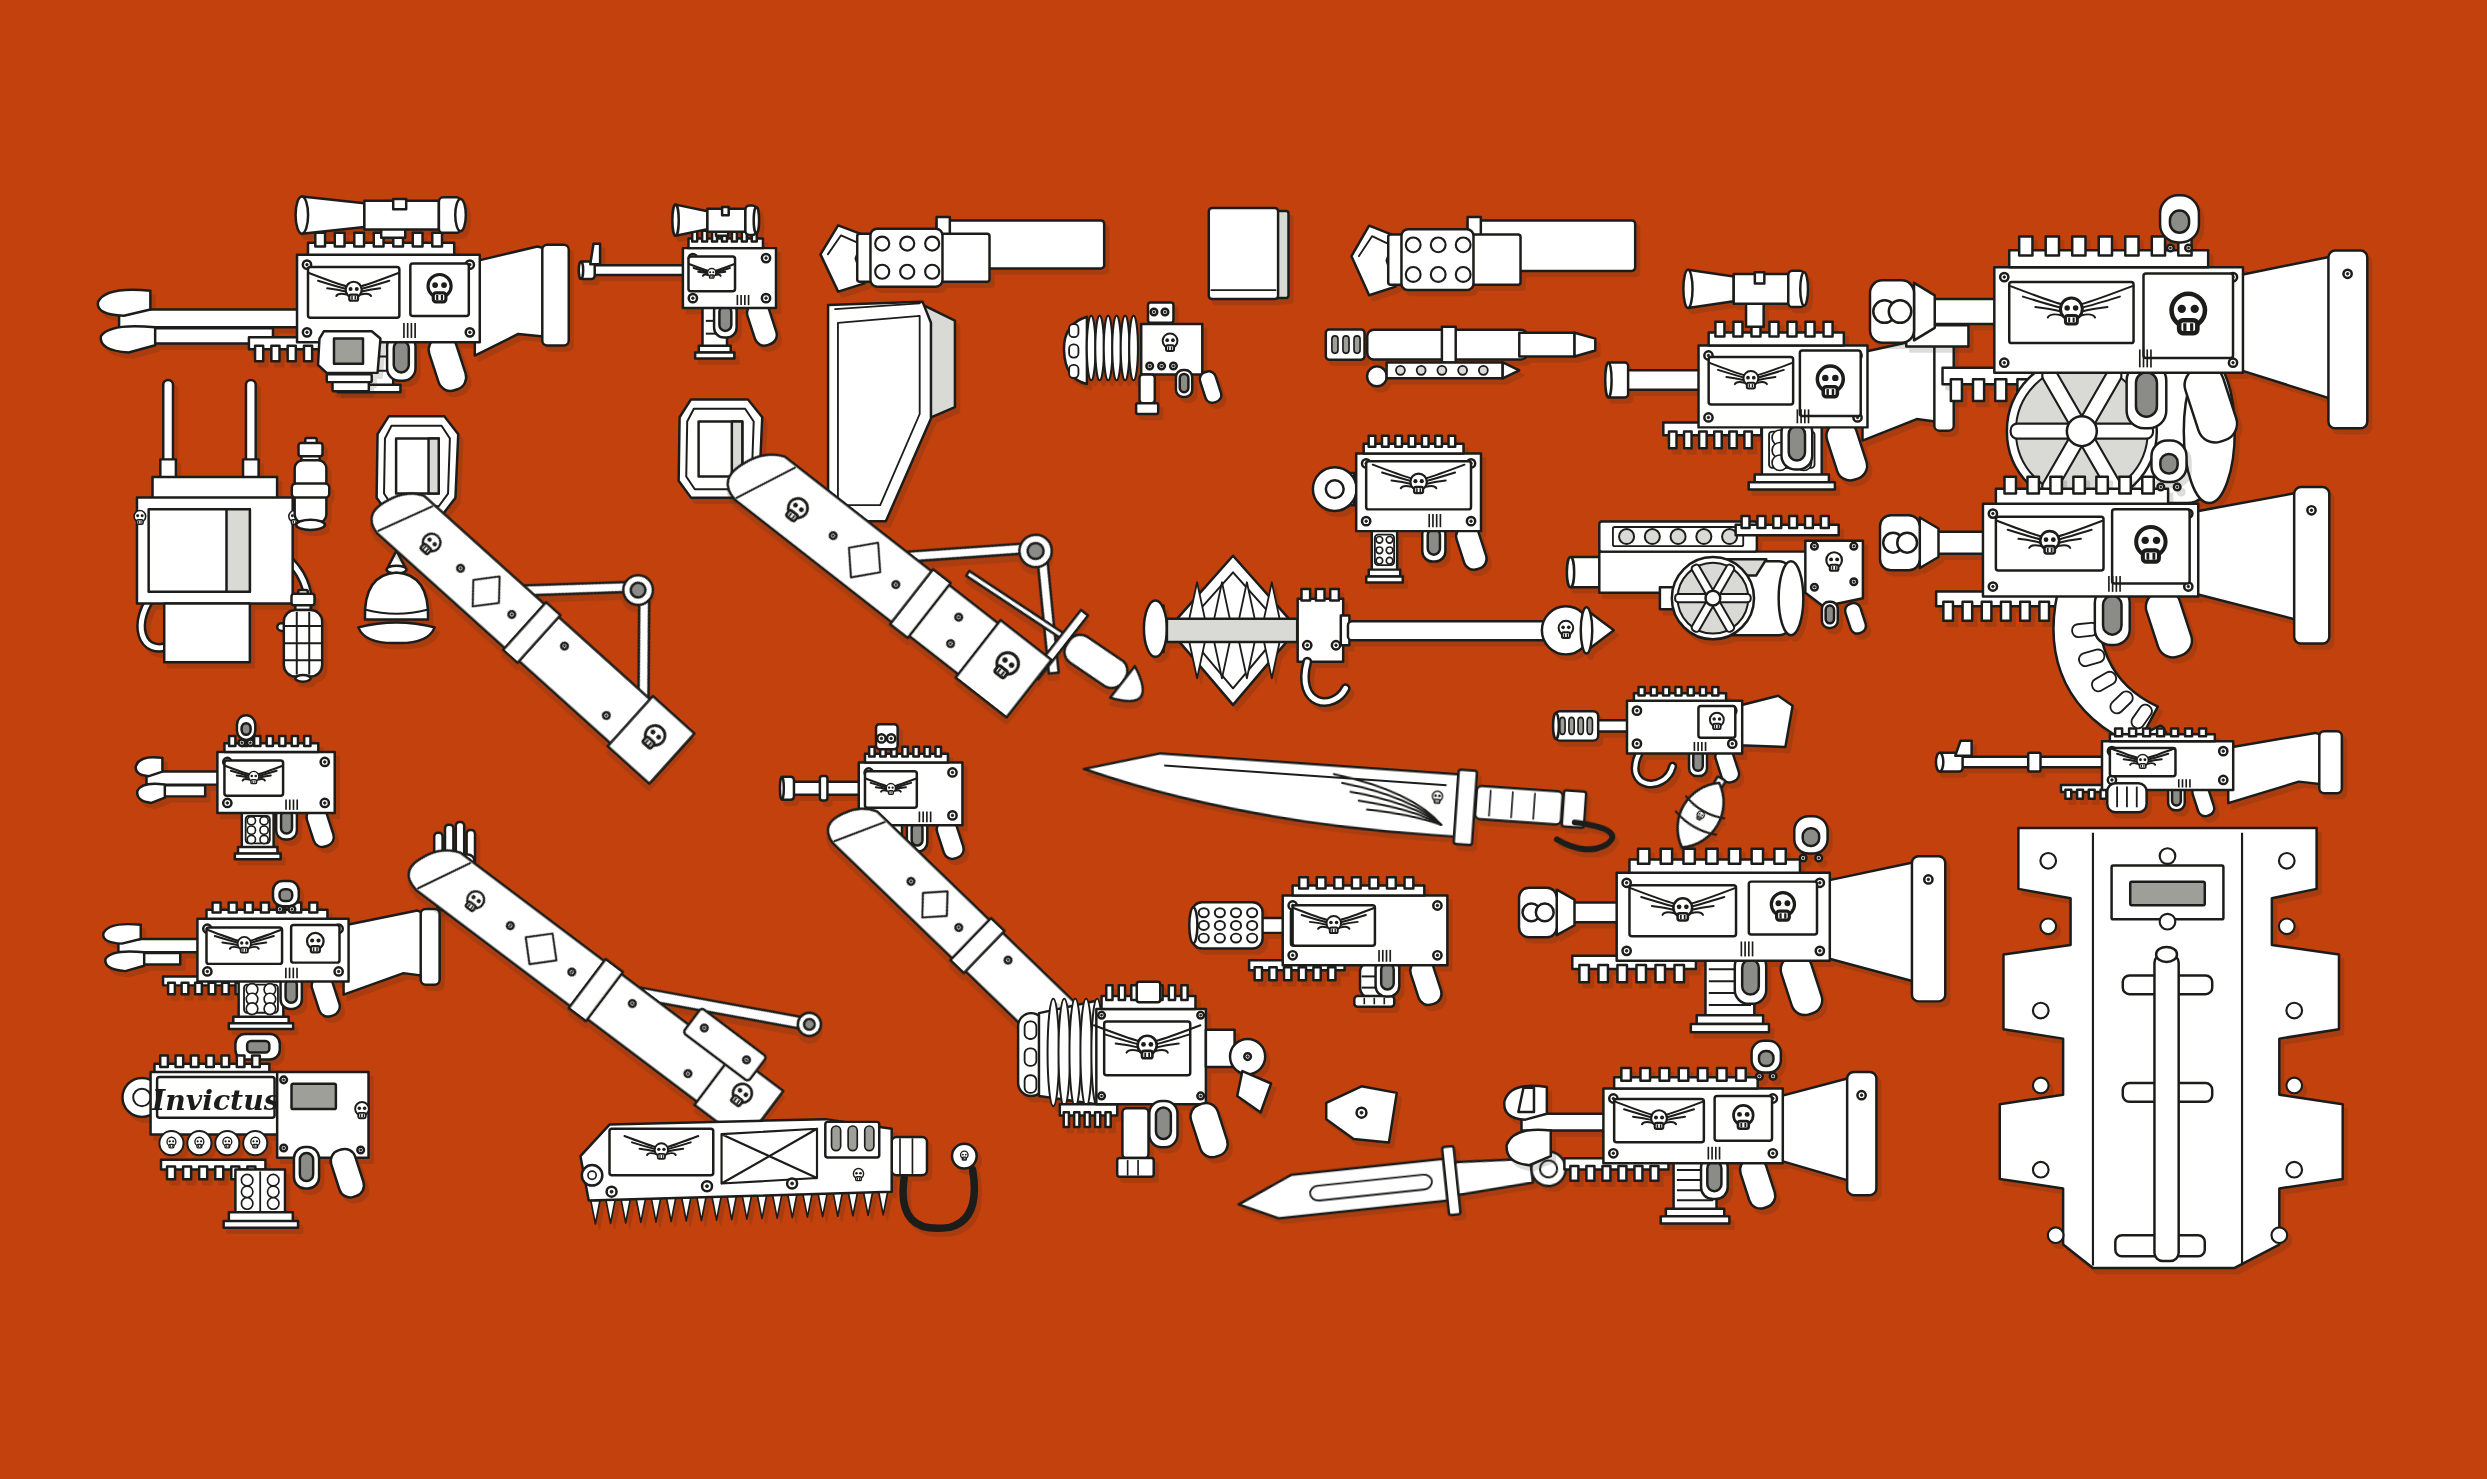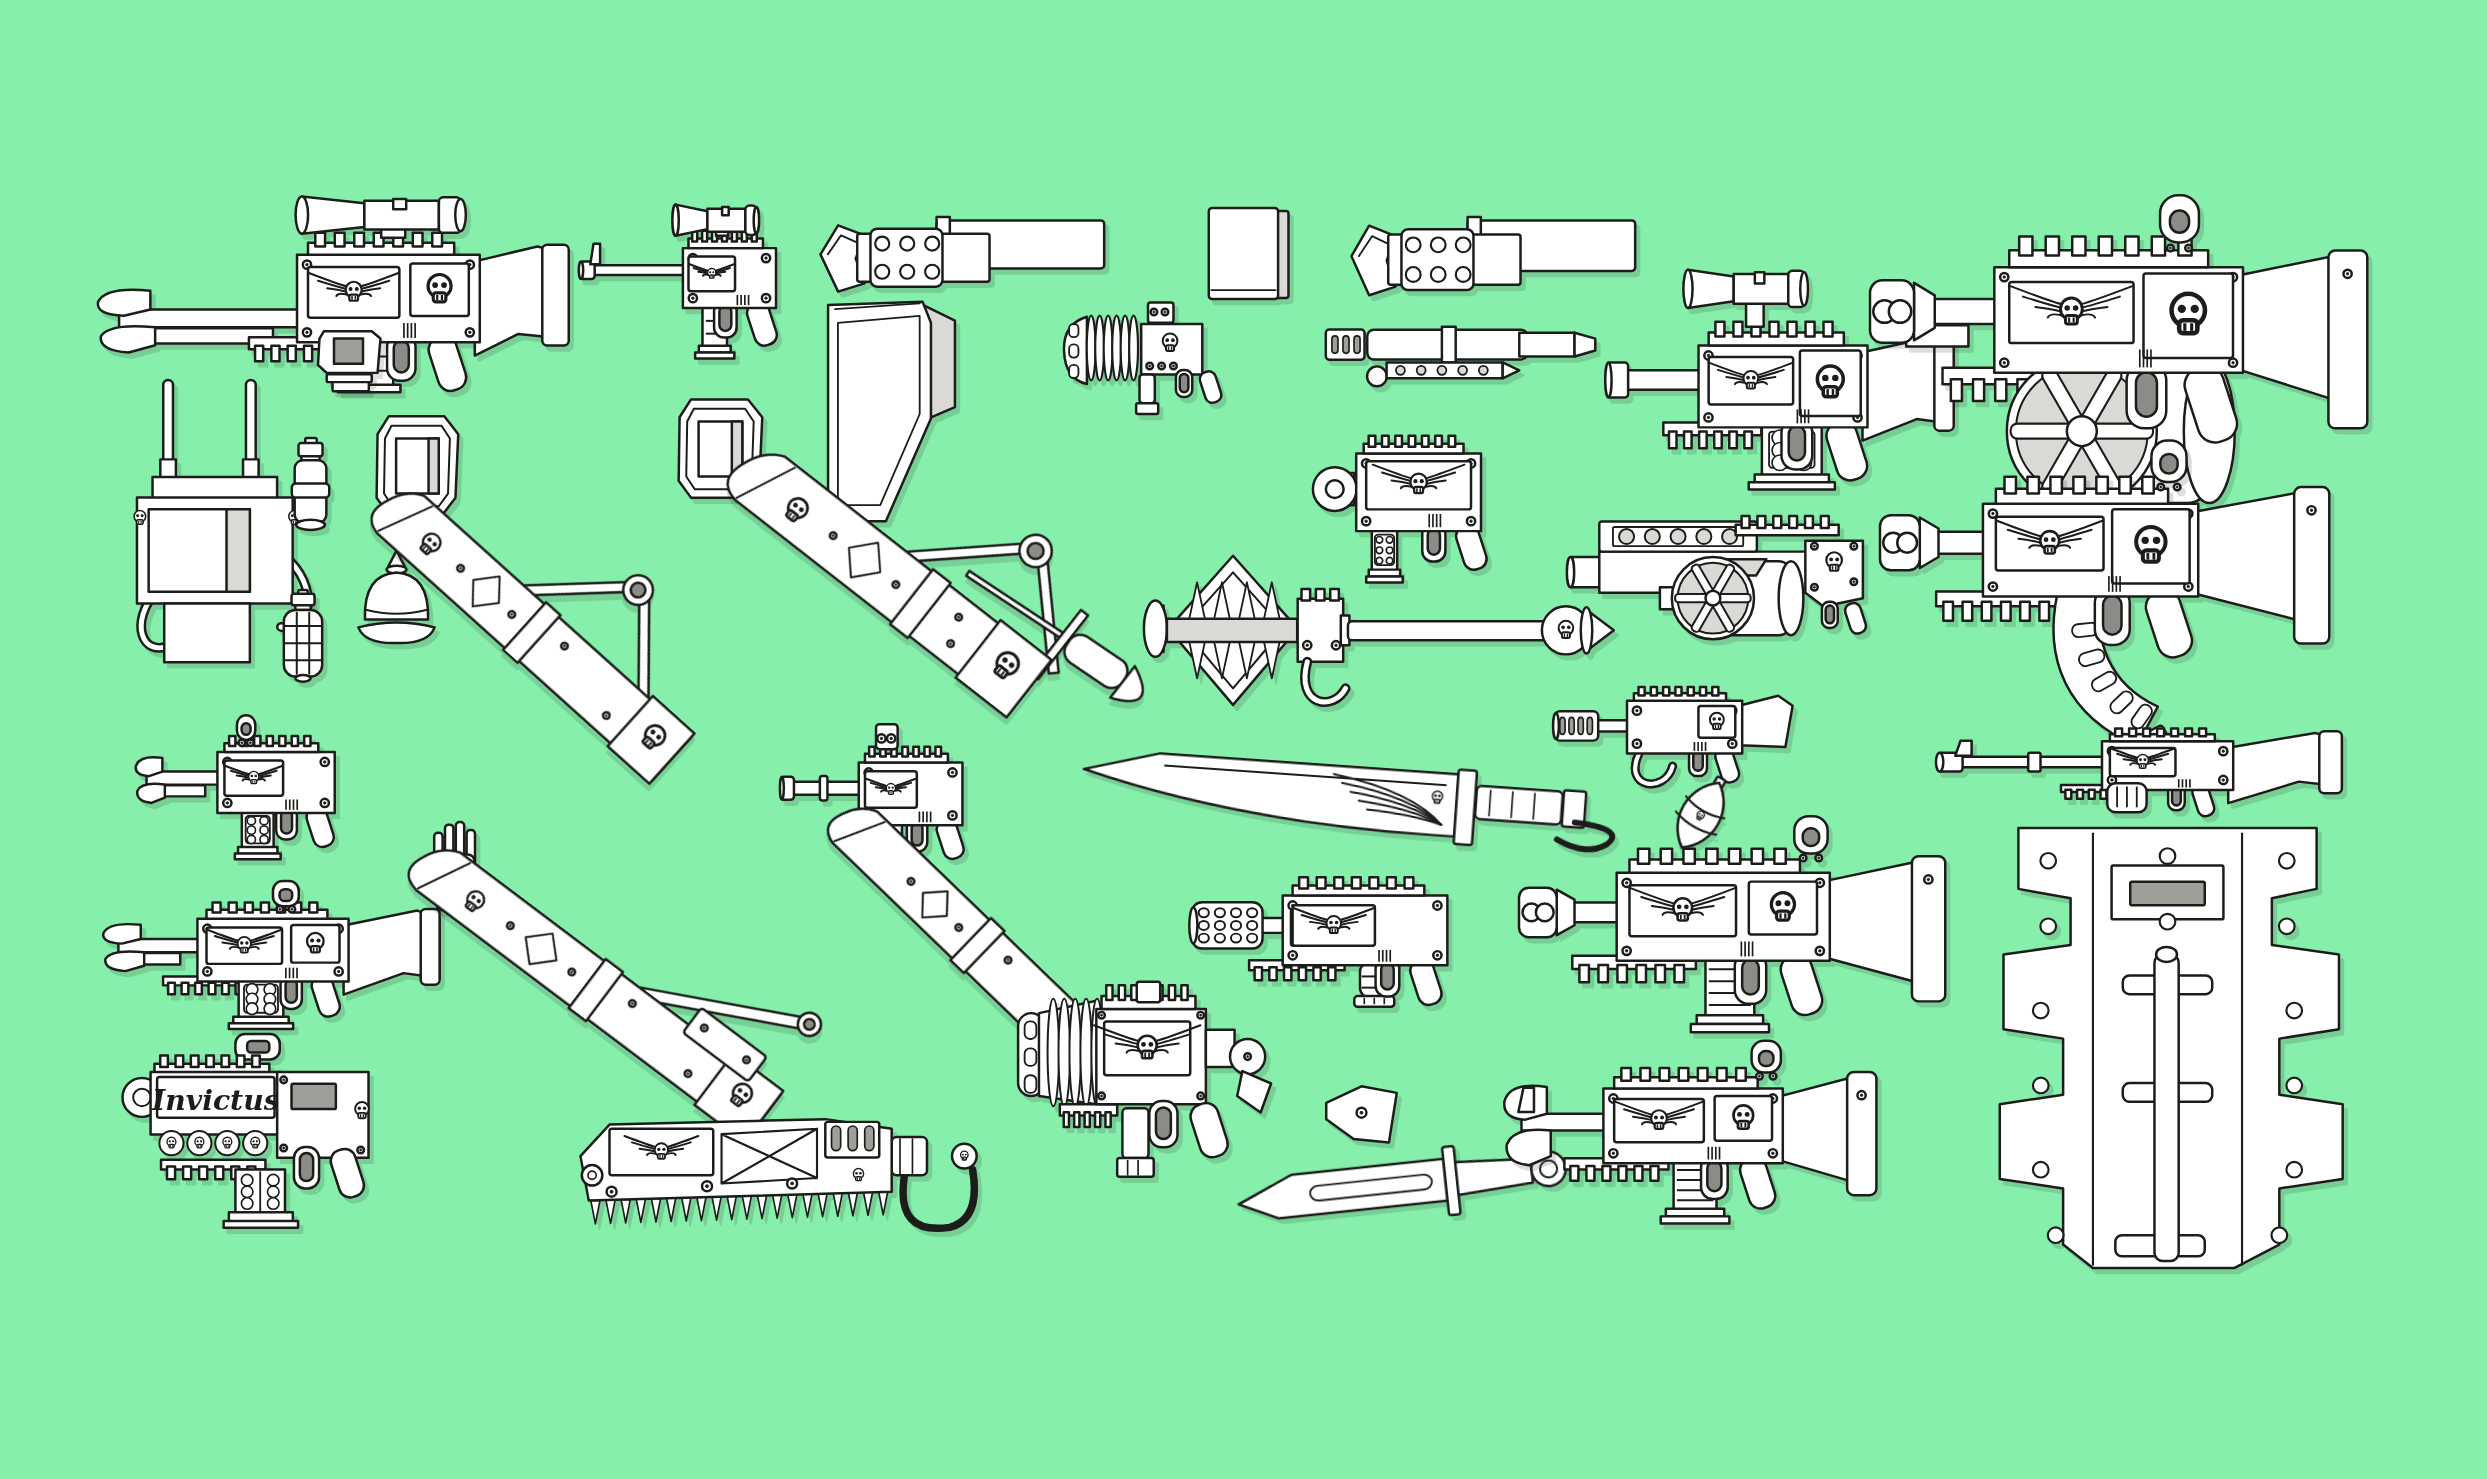--- a/index.html
+++ b/index.html
@@ -4,21 +4,21 @@
 <style>
   html,body{margin:0;padding:0;}
   body{font-family:"Liberation Sans", sans-serif;}
   #canvas{position:relative;width:2487px;height:1480px;overflow:hidden;}
   .item{position:absolute;transform-origin:center center;}
   .item svg{display:block;overflow:visible;filter:drop-shadow(4.1px 5.8px 0px rgba(45,45,40,0.16));}
 </style>
 </head>
 <body>
 
-<div id="canvas" style="background: #86efac; width: 2487px; height: 1480px;">
+<div id="canvas" style="background: #c2410c; width: 2487px; height: 1480px;">
     <div class="item" title="scoped sniper bolter" style="left: 95px; top: 199px; width: 481px; height: 199px;">
       <svg viewBox="0 0 580 240" width="481" height="199">
         <polygon points="458,75.2 533.6,57.2 571.3,67.2 571.3,168.79999999999998 510.4,162.79999999999998 458,188.79999999999998" fill="#ffffff" stroke="#1c1c1a" stroke-width="3" stroke-linejoin="round"></polygon>
         <rect x="539.4" y="55.2" width="31.9" height="121.59999999999998" rx="6" fill="#ffffff" stroke="#1c1c1a" stroke-width="3" stroke-linejoin="round"></rect>
         <rect x="29" y="133.2" width="222.6" height="21.599999999999998" rx="0" fill="#ffffff" stroke="#1c1c1a" stroke-width="3" stroke-linejoin="round"></rect>
         <rect x="40.6" y="155.88" width="174" height="18.36" rx="0" fill="#ffffff" stroke="#1c1c1a" stroke-width="3" stroke-linejoin="round"></rect>
         <path d="M 66.7 110.52000000000001 Q 11.6 105.12 3.48 124.56 Q 1.16 139.68 34.8 140.76 L 66.7 133.2 Z" fill="#ffffff" stroke="#1c1c1a" stroke-width="3" stroke-linejoin="round" stroke-linecap="round"></path>
         <path d="M 72.5 154.8 Q 17.4 149.4 6.96 165.6 Q 4.64 182.88 40.6 185.04 L 72.5 176.4 Z" fill="#ffffff" stroke="#1c1c1a" stroke-width="3" stroke-linejoin="round" stroke-linecap="round"></path>
         <rect x="185.6" y="166.79999999999998" width="127.832" height="14.399999999999999" rx="0" fill="#ffffff" stroke="#1c1c1a" stroke-width="3" stroke-linejoin="round"></rect>
         <rect x="192.97492307692306" y="176.88" width="9.833230769230768" height="18.72" rx="0" fill="#ffffff" stroke="#1c1c1a" stroke-width="3" stroke-linejoin="round"></rect>

